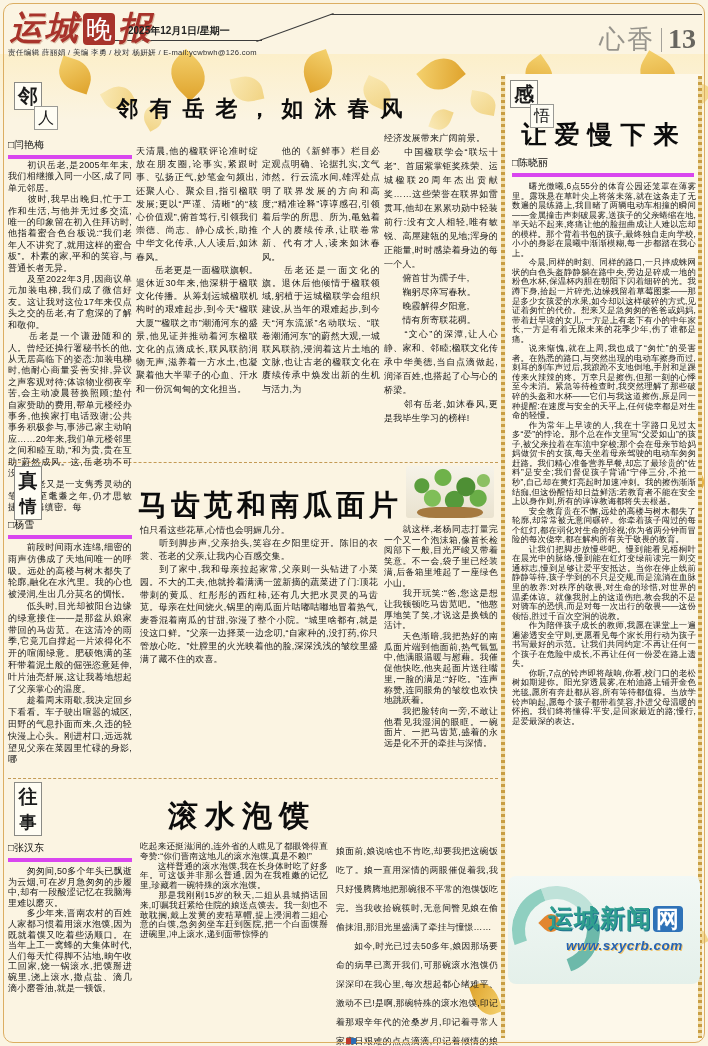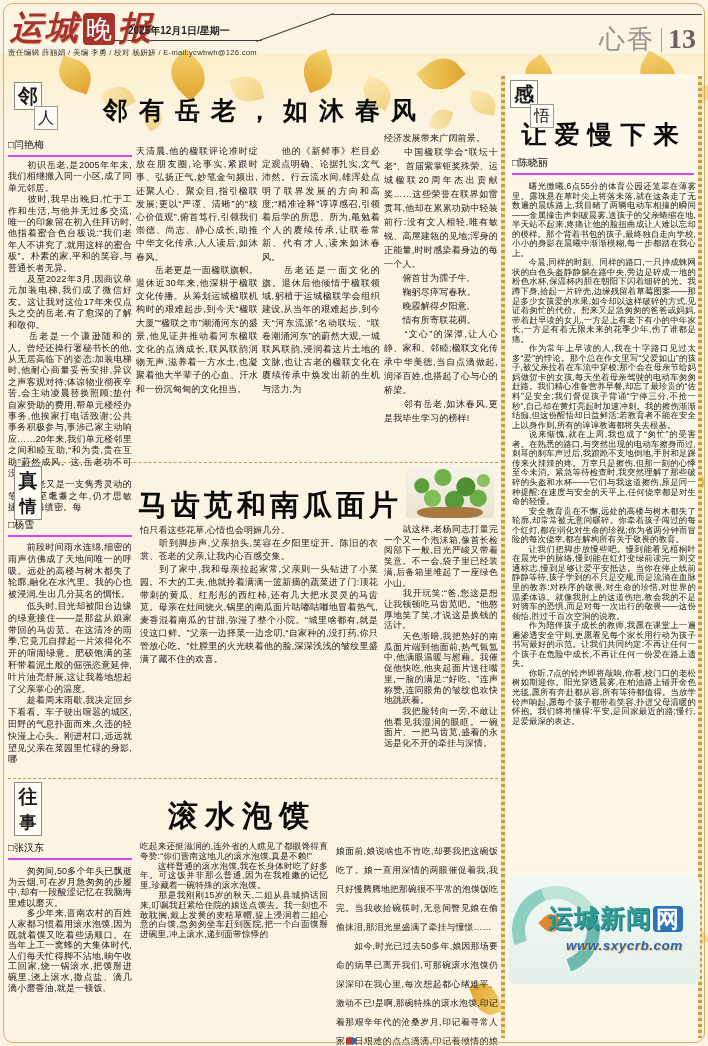--- a/index.html
+++ b/index.html
@@ -28,21 +28,21 @@
   .label-sq{position:absolute;width:44px;height:48px;z-index:3}
   .label-sq .c1{position:absolute;top:0;left:0;width:26px;height:26px;border:1px solid #8a8a85;background:#fffdf4;
                 font-size:20px;font-weight:700;line-height:26px;text-align:center}
   .label-sq .c2{position:absolute;bottom:0;right:0;width:22px;height:22px;border:1px solid #9a9a95;background:#fffdf4;
                 font-size:16px;line-height:22px;text-align:center}
   .label-v{position:absolute;width:26px;border:1px solid #8a8a85;background:#fffdf4;text-align:center;z-index:3;font-weight:700}
   .label-v .c1{display:block;font-size:19px;line-height:27px}
   .label-v .c2{display:block;font-size:17px;line-height:25px}
   
   .title{position:absolute;font-weight:900;color:#0c0c0c;z-index:2;white-space:nowrap}
-  .byline{position:absolute;font-size:10px;color:#111;border-bottom:2px solid #d946ef;padding-bottom:3px;z-index:2}
+  .byline{position:absolute;font-size:10px;color:#111;border-bottom:4px solid #d946ef;padding-bottom:3px;z-index:2}
   .body-text{position:absolute;text-align:justify;white-space:pre-line;font-size:9px;line-height:11.6px;
              color:#191919;letter-spacing:.2px;z-index:2}
   .dashed{position:absolute;border-top:1px dashed #c49a55;z-index:1}
   
   .essay-box{position:absolute;left:506px;top:74px;width:196px;height:966px;background:#fdf8ea;z-index:1}
   .lace{position:absolute;top:76px;width:4px;height:962px;z-index:2;
         background:repeating-linear-gradient(180deg,#c99e43 0 3px,#f1dfae 3px 6px)}
   .ep{margin:0;text-indent:2em;text-align:justify;font-size:8.4px;line-height:9.55px;color:#191919;letter-spacing:.1px}
   
   .photo{position:absolute;z-index:2;border-radius:3px;overflow:hidden}
@@ -126,21 +126,21 @@
 </div>
 
 <div class="essay-box"></div>
 <div class="lace" style="left:501px"></div>
 <div class="lace" style="left:698px"></div>
 
 <div class="label-sq" style="left:14px;top:82px">
   <span class="c1">邻</span>
   <span class="c2">人</span>
 </div>
-<div class="title" style="left:30px;top:94px;width:470px;text-align:center;font-size:25px;letter-spacing:11px">邻有岳老，如沐春风</div>
+<div class="title" style="left:30px;top:94px;width:470px;text-align:center;font-size:22px;letter-spacing:11px">邻有岳老，如沐春风</div>
 <div class="byline" style="left:8px;top:138px;width:124px">□闫艳梅</div>
 <div class="body-text" style="left:8px;top:160px;width:124px;height:322px;line-height:11.4px">　　初识岳老,是2005年年末,我们相继搬入同一小区,成了同单元邻居。
 　　彼时,我早出晚归,忙于工作和生活,与他并无过多交流,唯一的印象留在初入住拜访时,他指着蜜合色台板说:“我们老年人不讲究了,就用这样的蜜合板”。朴素的家,平和的笑容,与普通长者无异。
 　　及至2022年3月,因商议单元加装电梯,我们成了微信好友。这让我对这位17年来仅点头之交的岳老,有了愈深的了解和敬仰。
 　　岳老是一个谦逊随和的人。曾经还操行署秘书长的他,从无居高临下的姿态:加装电梯时,他耐心商量妥善安排,异议之声客观对待;体谅物业彻夜辛苦,会主动凌晨替换照顾;垫付自家赞助的费用,帮单元楼经办事务,他挨家打电话致谢;公共事务积极参与,事涉己家主动响应……20年来,我们单元楼邻里之间和睦互助,“和为贵,贵在互助”蔚然成风。这,岳老功不可没。
 　　岳老又是一支隽秀灵动的笔。虽至耄耋之年,仍才思敏捷、逻辑缜密。每</div>
 <div class="body-text" style="left:136px;top:145px;width:122px;height:336px;line-height:13.2px">天清晨,他的楹联评论准时绽放在朋友圈,论事实,紧跟时事、弘扬正气,妙笔金句频出,还聚人心、聚众目,指引楹联发展;更以“严谨、清晰”的“核心价值观”,俯首笃行,引领我们崇德、尚志、静心成长,助推中华文化传承,人人读后,如沐春风。
 　　岳老更是一面楹联旗帜。退休近30年来,他深耕于楹联文化传播。从筹划运城楹联机构时的艰难起步,到今天“楹联大厦”“楹联之市”潮涌河东的盛景,他见证并推动着河东楹联文化的点滴成长,联风联韵润物无声,滋养着一方水土,也凝聚着他大半辈子的心血、汗水和一份沉甸甸的文化担当。</div>
 <div class="body-text" style="left:262px;top:145px;width:118px;height:336px;line-height:13.2px">　　他的《新鲜事》栏目必定观点明确、论据扎实,文气沛然。行云流水间,雄浑处点明了联界发展的方向和高度;“精准诠释”谆谆感召,引领着后学的所思、所为,黾勉着个人的赓续传承,让联卷常新、代有才人,读来如沐春风。
 　　岳老还是一面文化的旗。退休后他倾情于楹联领域,躬植于运城楹联学会组织建设,从当年的艰难起步,到今天“河东流派”名动联坛、“联卷潮涌河东”的蔚然大观,一城联风联韵,浸润着这片土地的文脉,也让古老的楹联文化在赓续传承中焕发出新的生机与活力,为</div>
@@ -155,22 +155,22 @@
 
 <div class="label-sq" style="left:510px;top:80px">
   <span class="c1">感</span>
   <span class="c2">悟</span>
 </div>
 <div class="title" style="left:506px;top:118px;width:196px;text-align:center;font-size:25px;letter-spacing:8px">让爱慢下来</div>
 <div class="byline" style="left:512px;top:156px;width:182px">□陈晓丽</div>
 <div class="abs" style="left:512px;top:182px;width:184px;z-index:2">
   <p class="ep">曙光微曦,6点55分的体育公园还笼罩在薄雾里。露珠悬在草叶尖上将落未落,就在这条走了无数遍的晨练路上,我目睹了两辆电动车相撞的瞬间——金属撞击声刺破晨雾,送孩子的父亲蜷缩在地,半天站不起来,疼痛让他的脸扭曲成让人难以忘却的模样。那个背着书包的孩子,最终独自走向学校,小小的身影在晨曦中渐渐模糊,每一步都踏在我心上。</p>
   <p class="ep">今晨,同样的时刻、同样的路口,一只摔成蛛网状的白色头盔静静躺在路中央,旁边是碎成一地的粉色水杯,保温杯内胆在朝阳下闪着细碎的光。我蹲下身,拾起一片碎壳,边缘残留着草莓图案——那是多少女孩爱的水果,如今却以这样破碎的方式,见证着匆忙的代价。想来又是急匆匆的爸爸或妈妈,带着赶早读的女儿,一方是上有老下有小的中年家长,一方是有着无限未来的花季少年,伤了谁都是痛。</p>
+  <p class="ep">说来惭愧,就在上周,我也成了“匆忙”的受害者。在熟悉的路口,与突然出现的电动车擦身而过,刺耳的刹车声过后,我踉跄不支地倒地,手肘和足踝传来火辣辣的疼。万幸只是擦伤,但那一刻的心悸至今未消。紧急等待检查时,我突然理解了那些破碎的头盔和水杯——它们与我这道擦伤,原是同一种提醒:在速度与安全的天平上,任何侥幸都是对生命的轻慢。</p>
   <p class="ep">作为常年上早读的人,我在十字路口见过太多“爱”的悖论。那个总在作文里写“父爱如山”的孩子,被父亲拉着在车流中穿梭;那个会在母亲节给妈妈做贺卡的女孩,每天坐着母亲驾驶的电动车匆匆赶路。我们精心准备营养早餐,却忘了最珍贵的“佐料”是安全;我们督促孩子背诵“宁停三分,不抢一秒”,自己却在黄灯亮起时加速冲刺。我的擦伤渐渐结痂,但这份醒悟却日益鲜活:若教育者不能在安全上以身作则,所有的谆谆教诲都将失去根基。</p>
-  <p class="ep">说来惭愧,就在上周,我也成了“匆忙”的受害者。在熟悉的路口,与突然出现的电动车擦身而过,刺耳的刹车声过后,我踉跄不支地倒地,手肘和足踝传来火辣辣的疼。万幸只是擦伤,但那一刻的心悸至今未消。紧急等待检查时,我突然理解了那些破碎的头盔和水杯——它们与我这道擦伤,原是同一种提醒:在速度与安全的天平上,任何侥幸都是对生命的轻慢。</p>
   <p class="ep">安全教育贵在不懈,远处的高楼与树木都失了轮廓,却常常被无意间碾碎。你牵着孩子闯过的每个红灯,都在弱化对生命的珍视;你为省两分钟而冒险的每次侥幸,都在解构所有关于敬畏的教育。</p>
   <p class="ep">让我们把脚步放慢些吧。慢到能看见梧桐叶在晨光中的脉络,慢到能在红灯变绿前读完一则交通标志,慢到足够让爱平安抵达。当你在停止线前静静等待,孩子学到的不只是交规,而是流淌在血脉里的教养:对秩序的敬畏,对生命的珍惜,对世界的温柔体谅。就像我肘上的这道伤疤,教会我的不是对骑车的恐惧,而是对每一次出行的敬畏——这份领悟,胜过千百次空洞的说教。</p>
   <p class="ep">作为陪伴孩子成长的教师,我愿在课堂上一遍遍渗透安全守则,更愿看见每个家长用行动为孩子书写最好的示范。让我们共同约定:不再让任何一个孩子在危险中成长,不再让任何一份爱在路上遗失。</p>
   <p class="ep">你听,7点的铃声即将敲响,你看,校门口的老松树如期迎你。阳光穿透晨雾,在柏油路上铺开金色光毯,愿所有奔赴都从容,所有等待都值得。当放学铃声响起,愿每个孩子都带着笑容,扑进父母温暖的怀抱。我们终将懂得:平安,是回家最近的路;慢行,是爱最深的表达。</p>
 </div>
 
 <div class="dashed" style="left:8px;top:462px;width:490px"></div>
 <div class="label-v" style="left:14px;top:466px">
   <span class="c1">真</span>
   <span class="c2">情</span>

